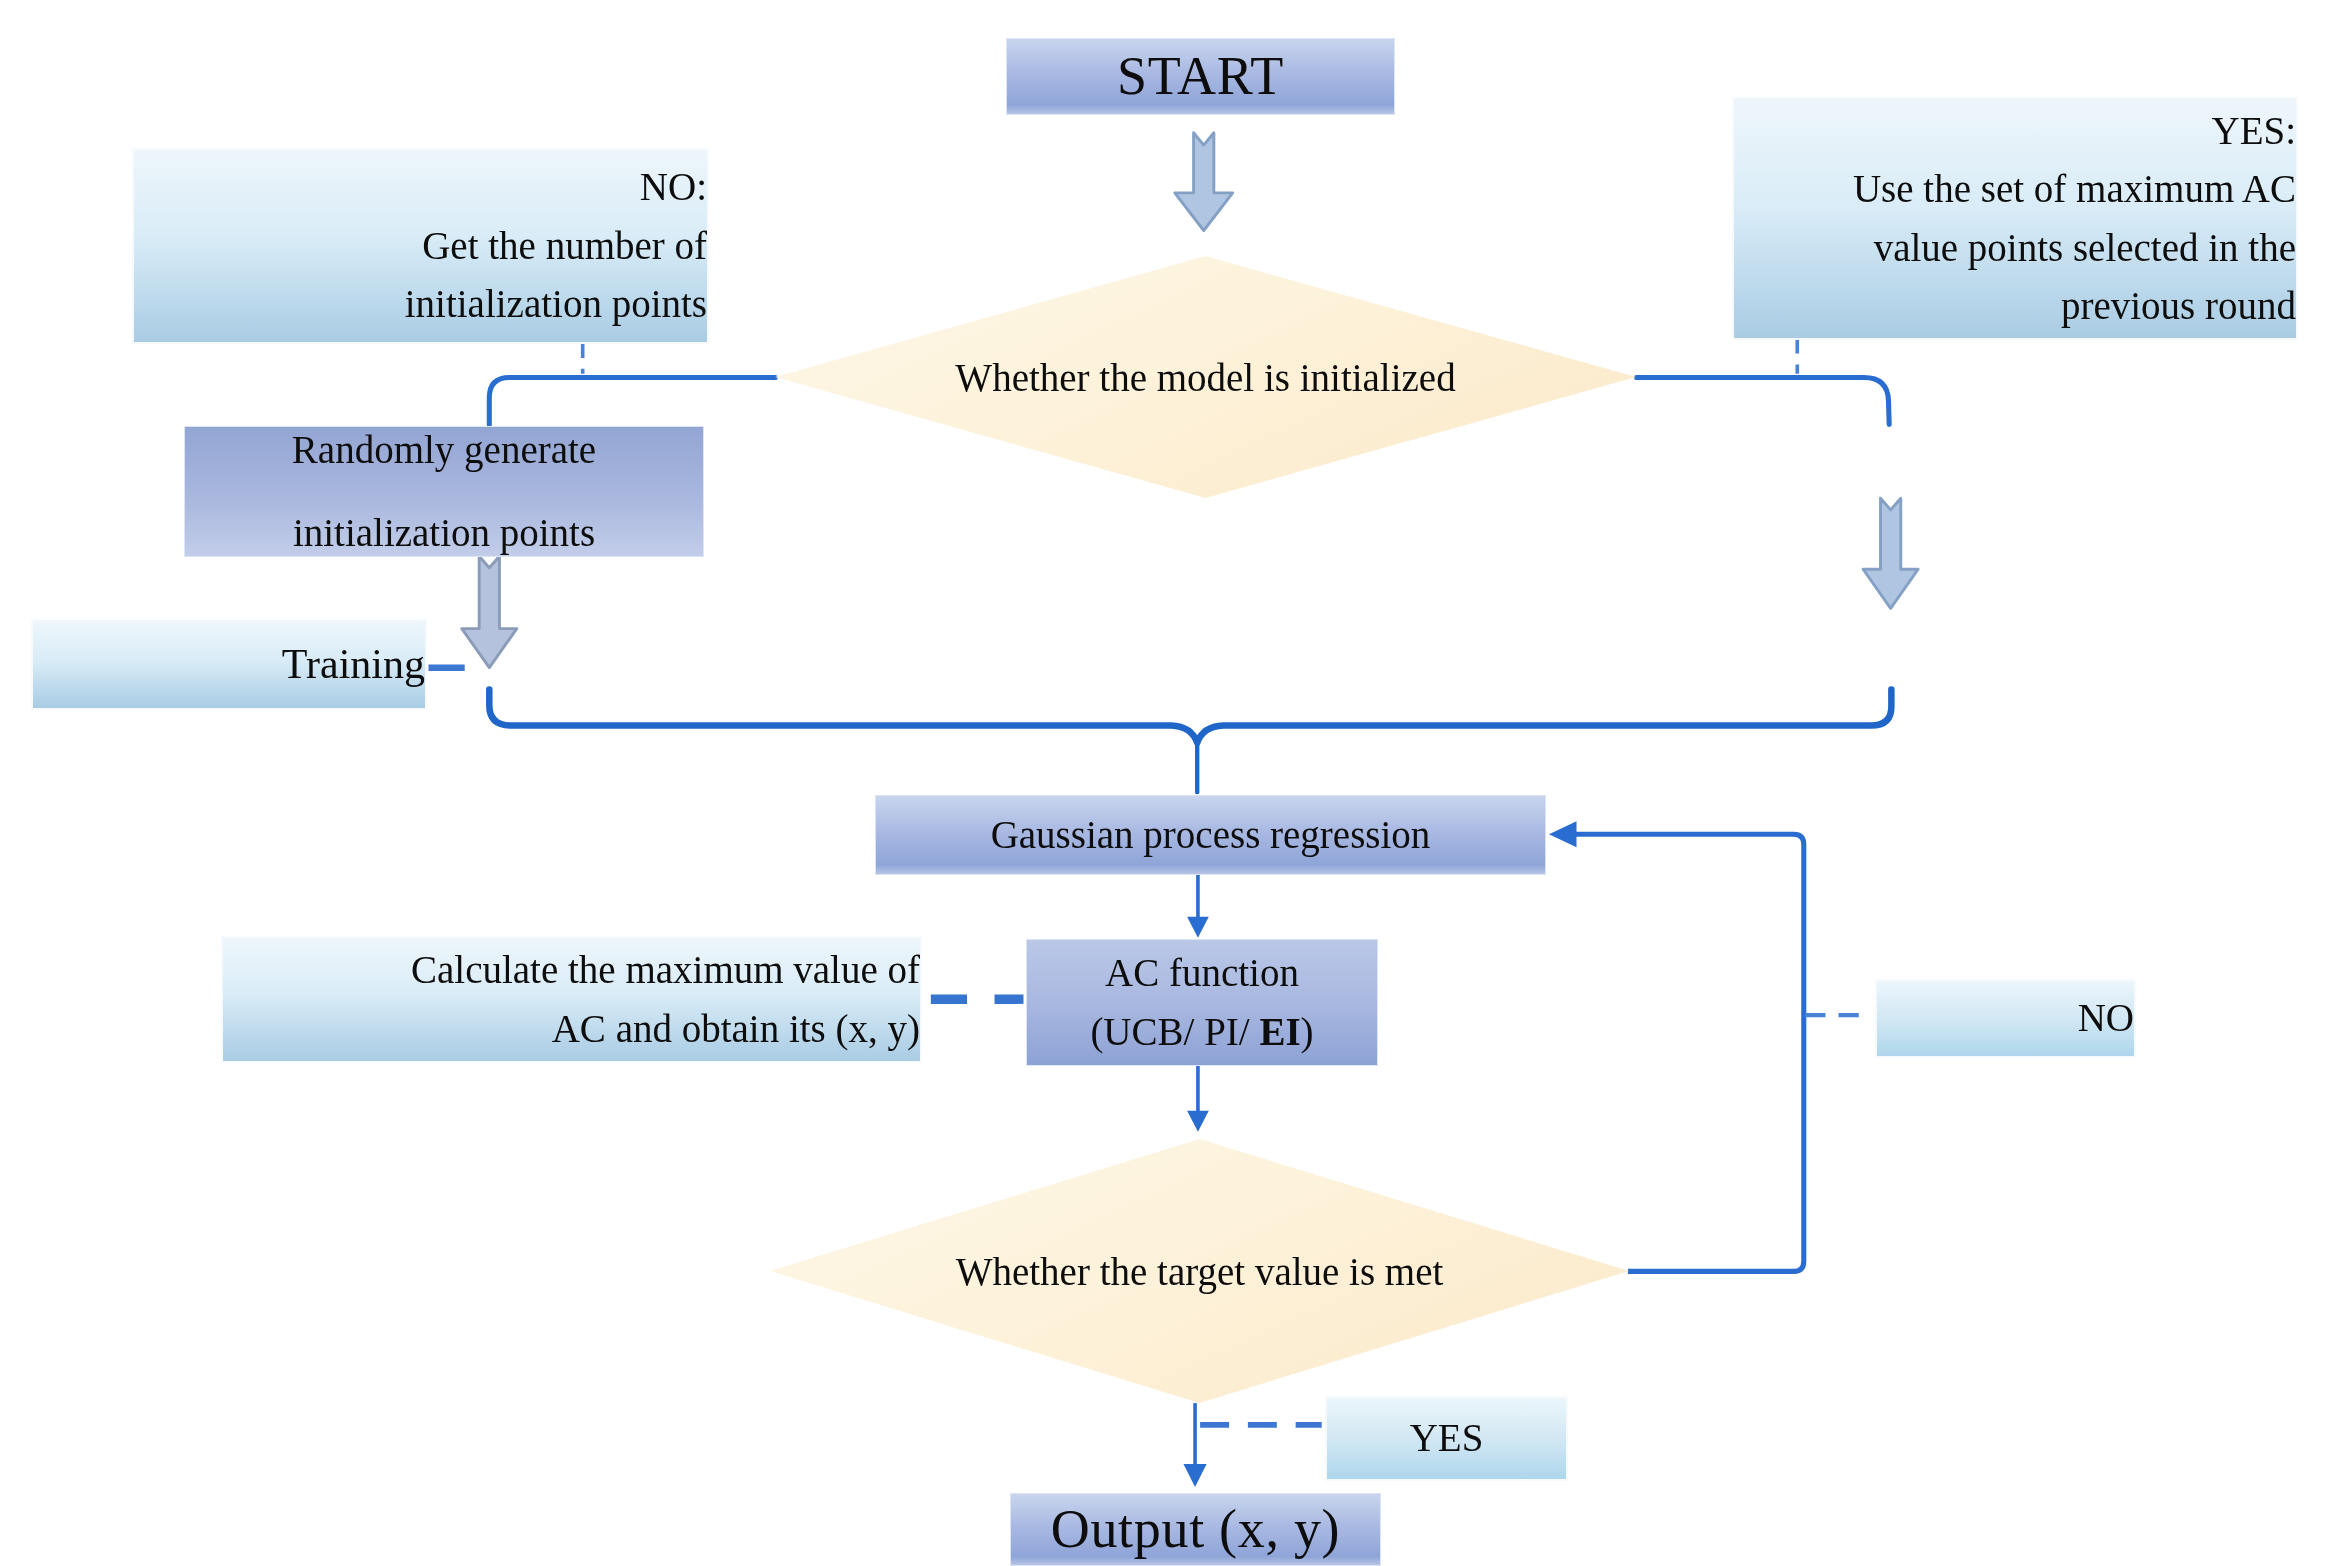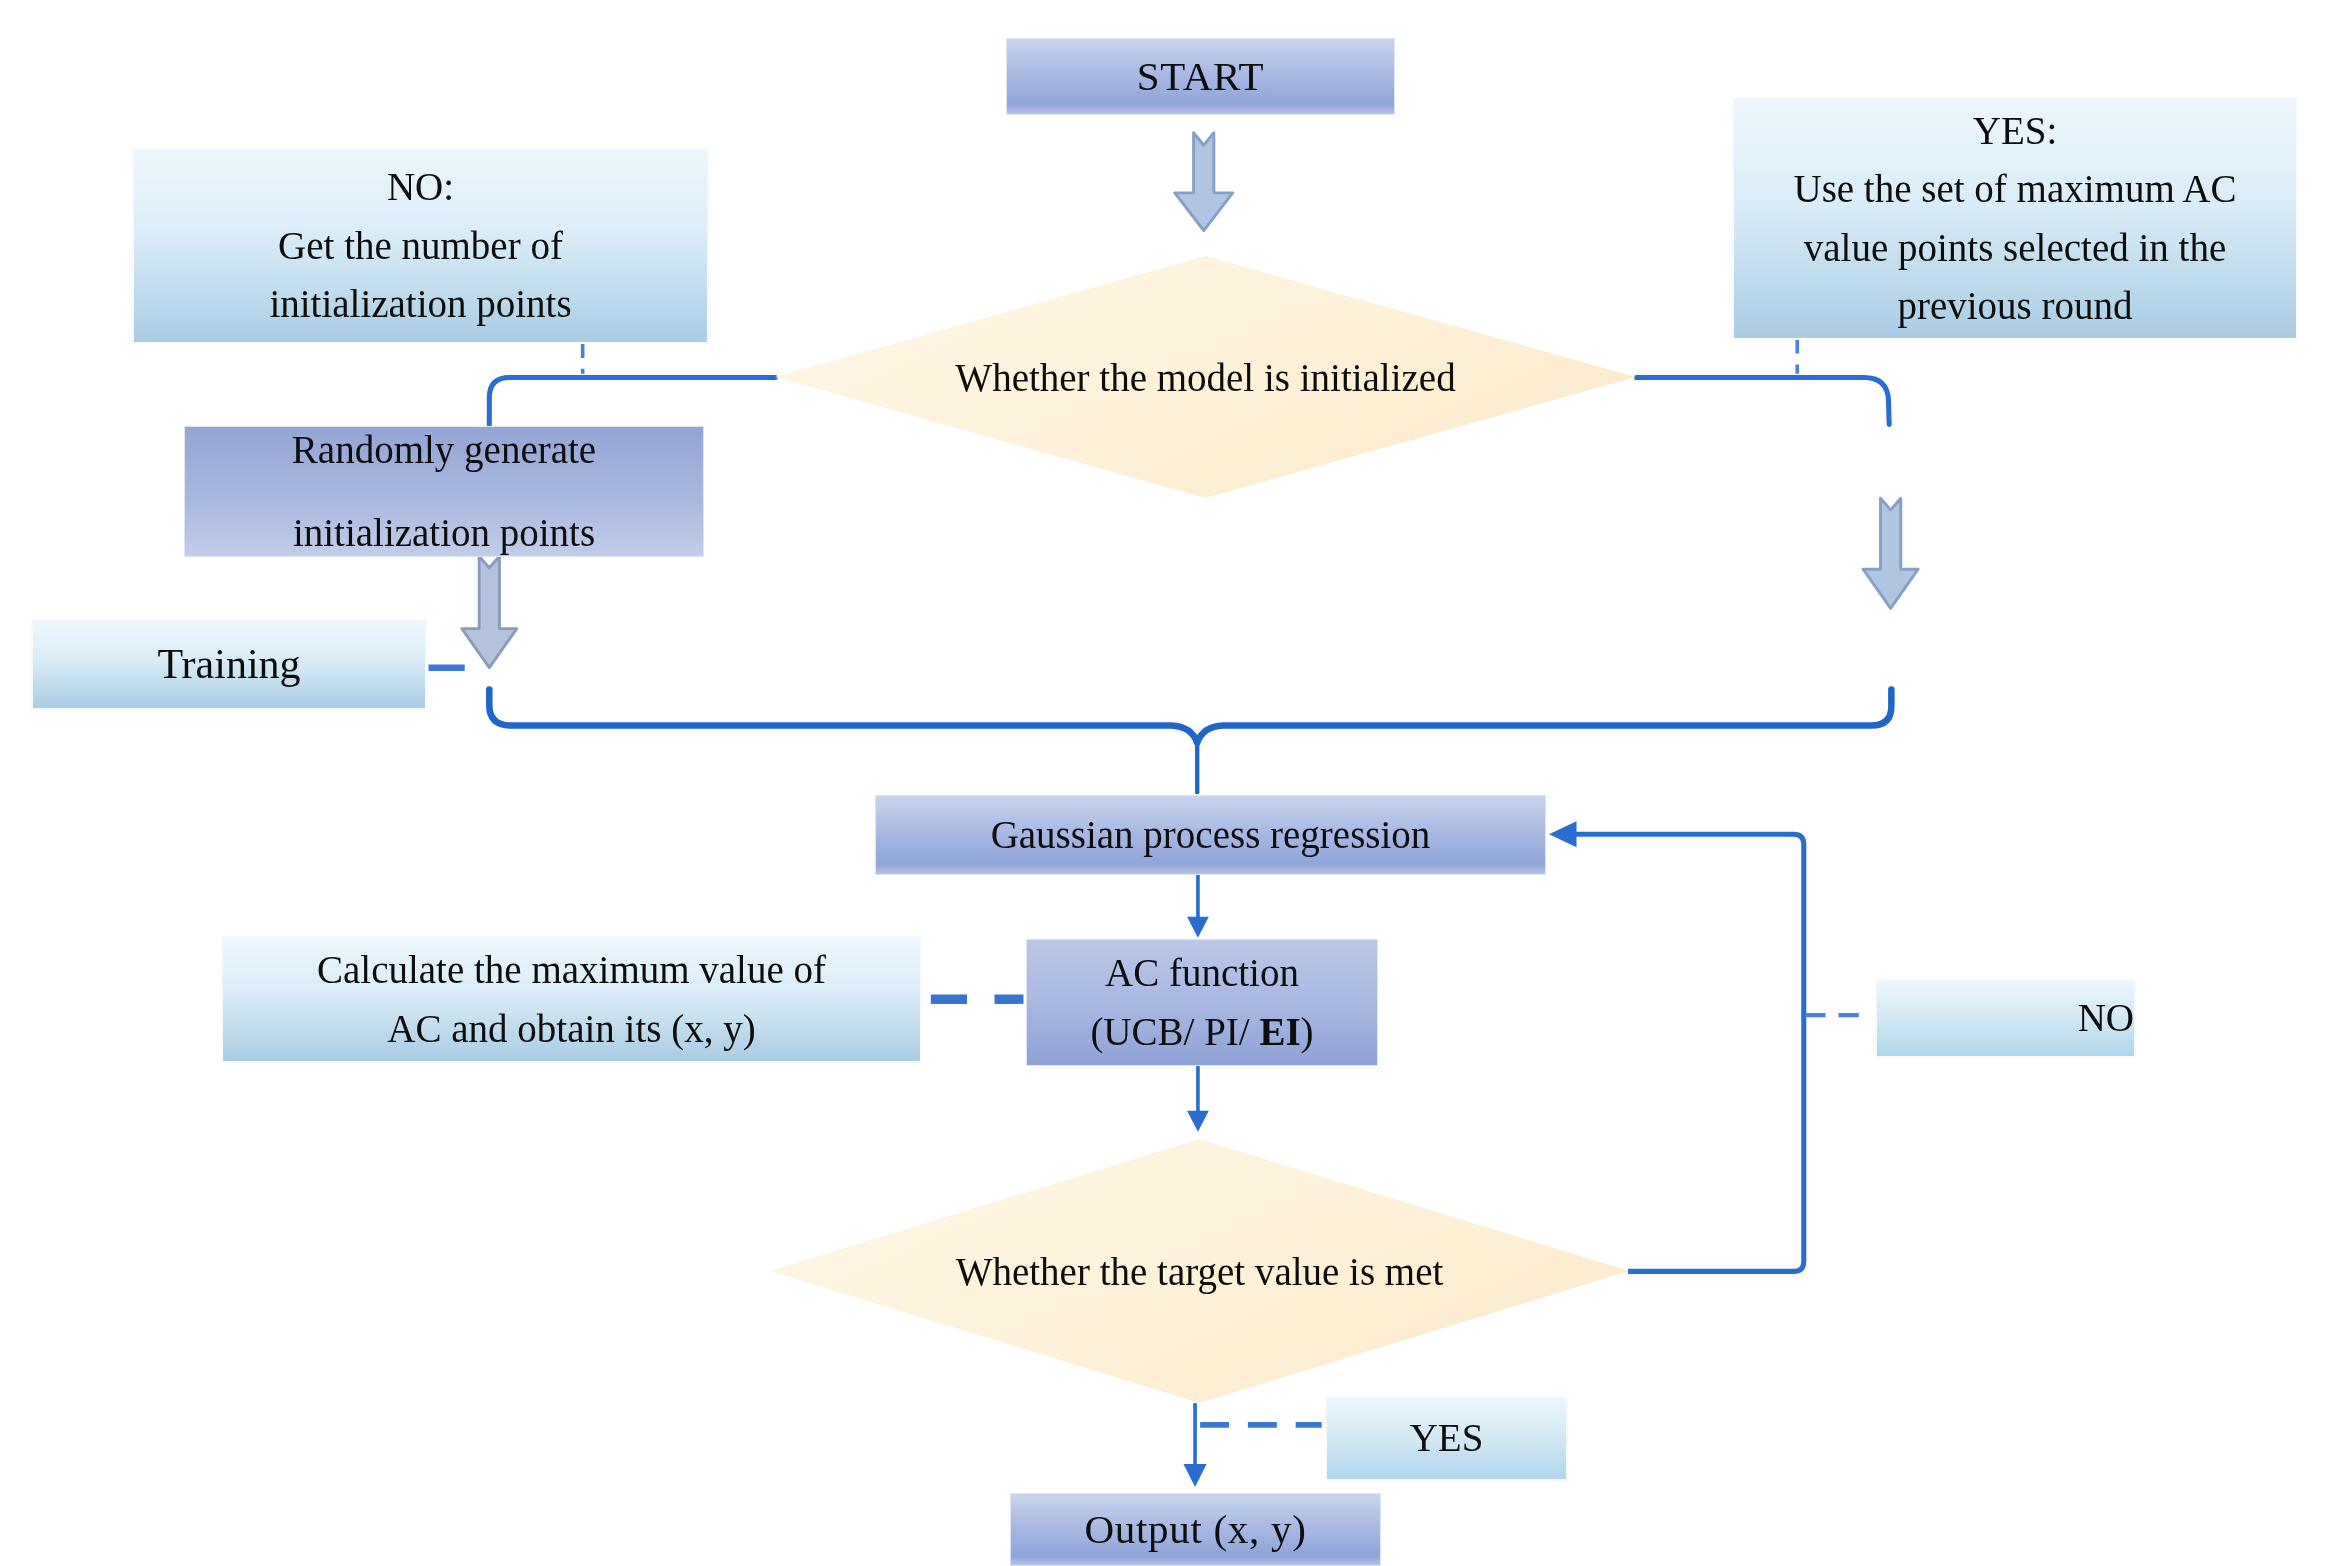--- a/index.html
+++ b/index.html
@@ -22,33 +22,34 @@
     background:linear-gradient(180deg,#c9d5ee 0%,#a9b9e2 45%,#8fa5d8 88%,#b7c4e6 100%);
     border:1.4px solid #dde5f3;
   }
   .rect-slate{
     background:linear-gradient(180deg,#93a5d3 0%,#a9b7de 55%,#c2cde9 100%);
     border:1.4px solid #dde5f3;
   }
   .rect-light{
     background:linear-gradient(180deg,#eef6fb 0%,#d9ecf7 45%,#a9cce4 100%);
     border:2.2px solid #f6fafd;
+    align-items:flex-end;
   }
   .rect-light2{
     background:linear-gradient(180deg,#ecf6fb 0%,#cfe6f3 55%,#aed6ec 100%);
     border:2.2px solid #f6fafd;
   }
   .diamond{
     position:absolute;
     display:flex;align-items:center;justify-content:center;
     text-align:center;
     background:linear-gradient(155deg,#fdf8e9 0%,#fdf2da 45%,#fbe9c9 100%);
     clip-path:polygon(50% 0,100% 50%,50% 100%,0 50%);
   }
-  .fs-start{font-size:41px;letter-spacing:0.7px;}
+  .fs-start{font-size:54px;letter-spacing:0.7px;}
   .fs-box{font-size:39px;}
   .fs-big{font-size:42px;}
   .svg-layer{position:absolute;left:0;top:0;z-index:1;}
   .node,.diamond{z-index:2;}
   .bold{font-weight:bold;}
 </style>
 </head>
 <body>
 
 <div class="canvas">

